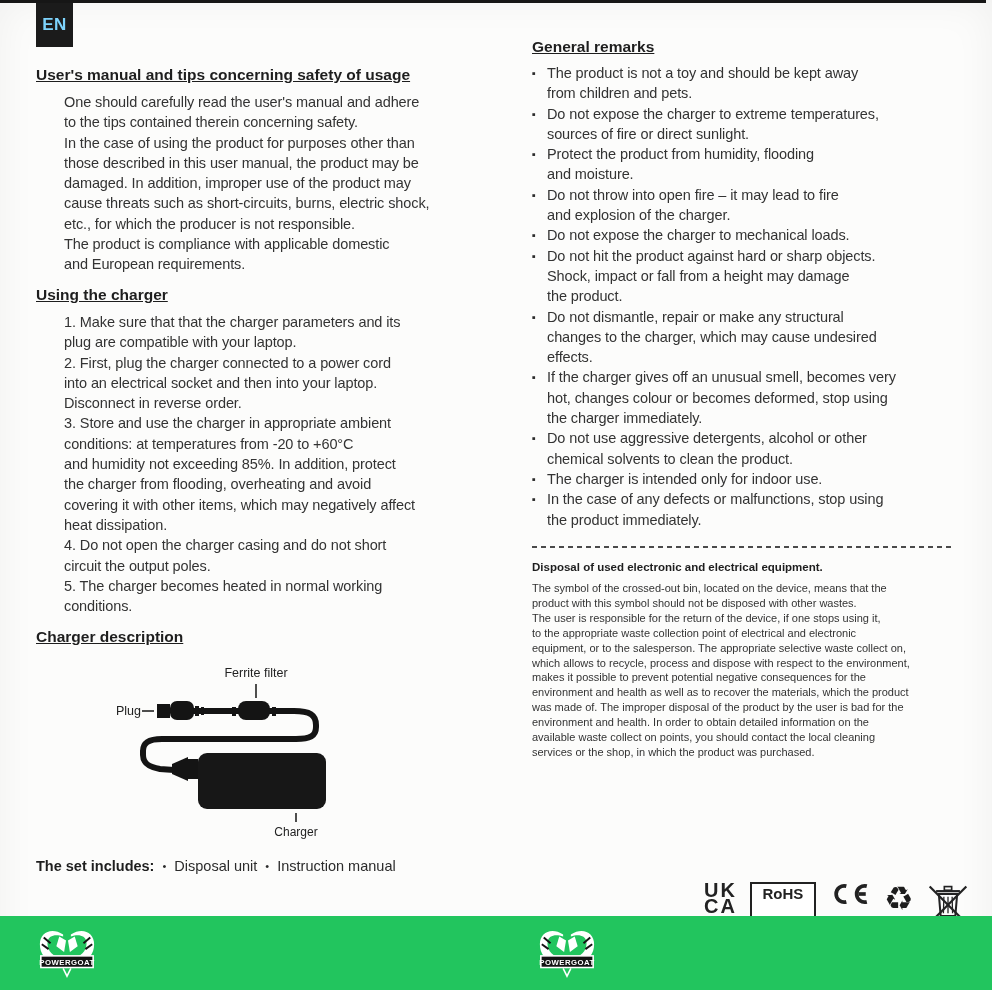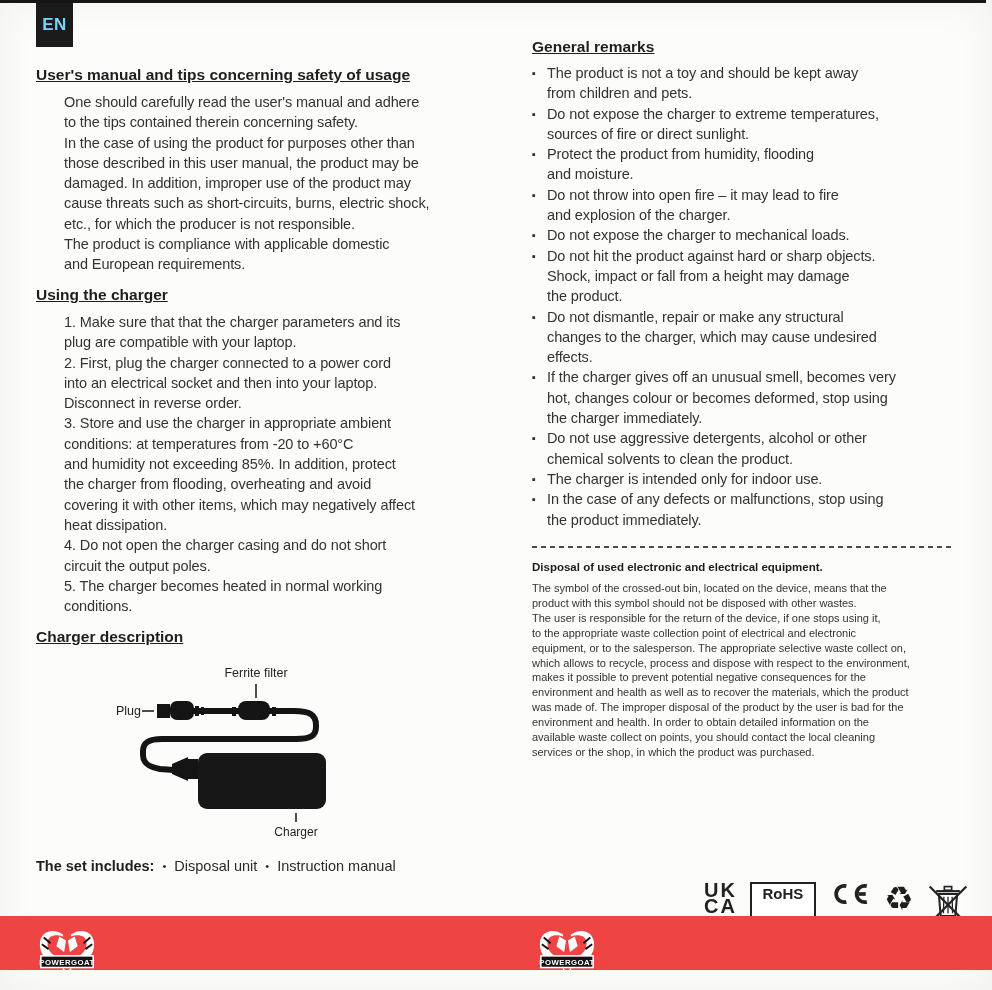--- a/index.html
+++ b/index.html
@@ -38,21 +38,21 @@
   #disposal-h{top:561px;left:532px;width:420px;font-size:11.5px;font-weight:bold;color:#1e1e1e;}
   #disposal-p{top:581px;left:532px;width:424px;font-size:11px;line-height:14.9px;color:#333;white-space:pre-line;}
   
   #cert-row{top:846px;left:704px;width:270px;height:44px;display:flex;align-items:flex-start;gap:13px;margin-top:36px;}
   #ukca{font-weight:800;font-size:20px;line-height:16px;color:#222;letter-spacing:2px;text-align:center;}
   #rohs{border:2.5px solid #222;width:62px;text-align:center;background:#fff;}
   #rohs .r1{font-weight:800;font-size:15px;color:#222;padding:1px 0 16px;}
   #rohs .r2{background:#b91c1c;color:#fff;font-size:10px;padding:1px 0 2px;font-weight:bold;}
   #recycle{font-family:"DejaVu Sans",sans-serif;font-size:33px;color:#1d1d1d;font-weight:bold;line-height:33px;}
   
-  #footer-bar{top:916px;left:0;width:992px;height:54px;background:#ef4444;}
+  #footer-bar{top:916px;left:0;width:992px;height:74px;background:#22c55e;}
   .goat{position:absolute;top:8px;width:62px;height:56px;}
   #goat-1{left:36px;}
   #goat-2{left:536px;}
   svg text{font-family:"Liberation Sans",sans-serif;}
 </style>
 </head>
 <body>
 
 <div id="canvas">
 

